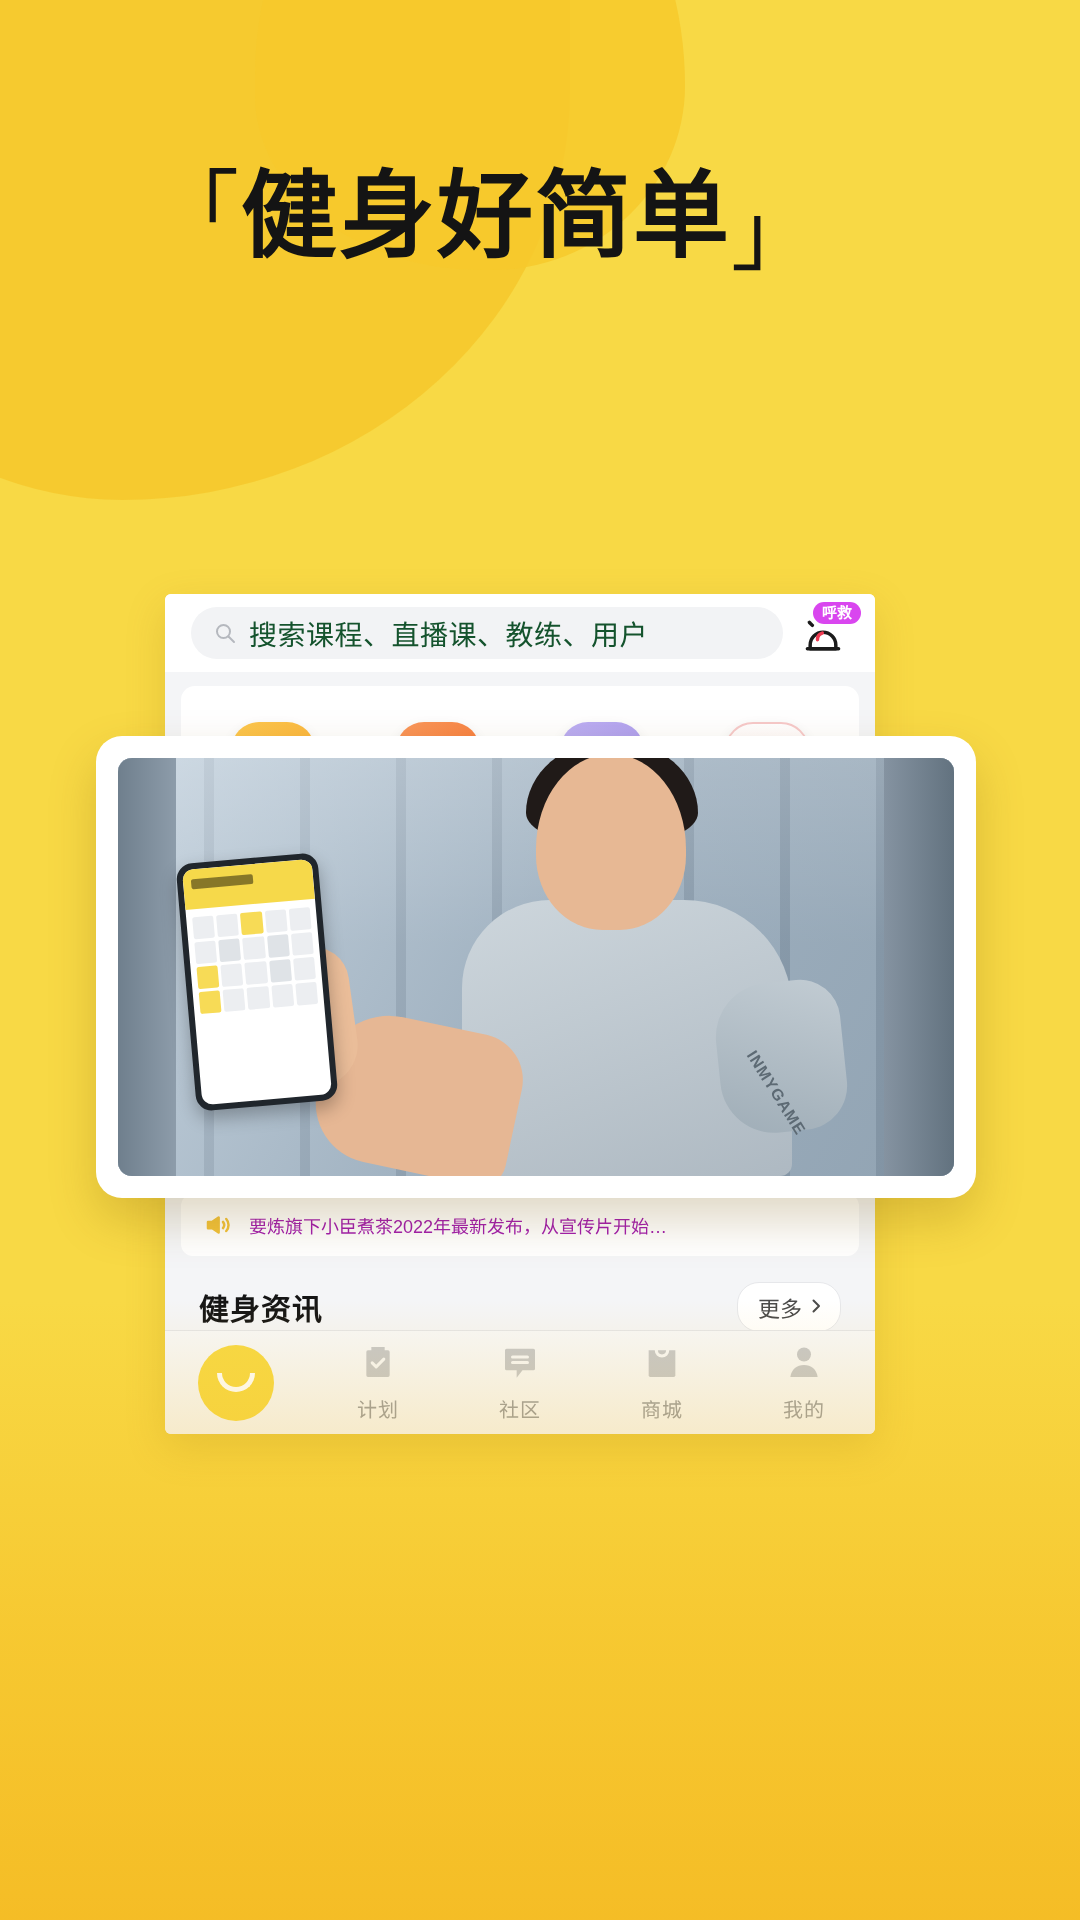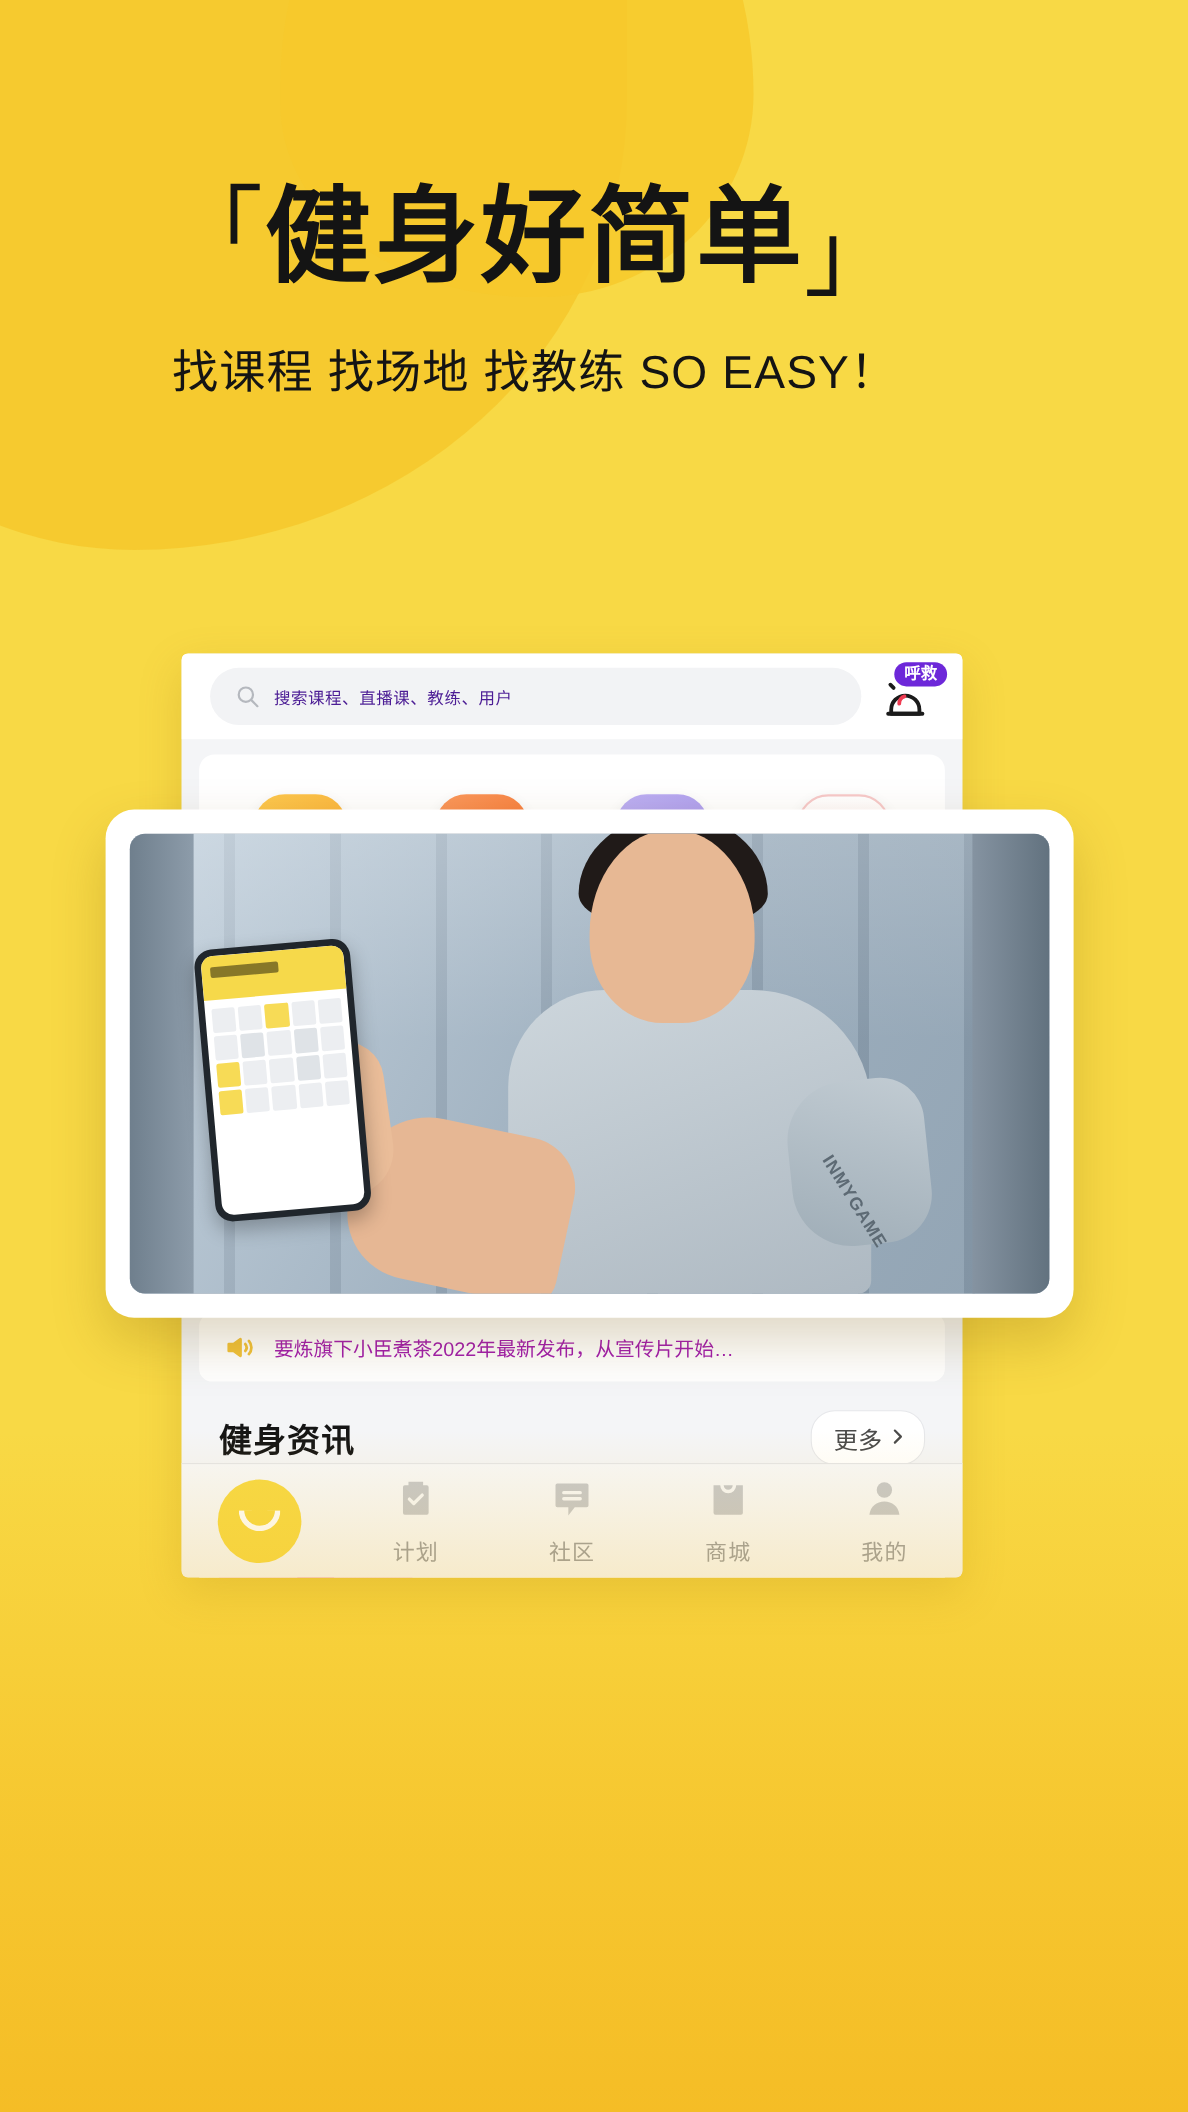--- a/index.html
+++ b/index.html
@@ -90,27 +90,27 @@
     flex: 1;
     height: 52px;
     background: #f2f3f5;
     border-radius: 26px;
     display: flex;
     align-items: center;
     padding: 0 22px;
     gap: 12px;
   }
   .search-icon { width: 24px; height: 24px; flex: none; color: #b5b8be; }
-  .search-ph { color: #4c1d95; font-size: 15px; letter-spacing: .5px; white-space: nowrap; }
+  .search-ph { color: #14532d; font-size: 28px; letter-spacing: .5px; white-space: nowrap; }
 
   .alarm-wrap { position: relative; width: 58px; height: 58px; flex: none; }
   .alarm-icon { position: absolute; left: 4px; top: 10px; width: 44px; height: 44px; color: #1b1b1b; }
   .alarm-badge {
     position: absolute; right: -6px; top: -2px;
-    background: #6d28d9; color: #fff;
+    background: #d946ef; color: #fff;
     font-size: 15px; font-weight: 700;
     padding: 3px 9px 4px; border-radius: 12px;
     line-height: 1; white-space: nowrap;
   }
 
   
   .quick-card {
     margin: 14px 16px 0;
     background: #fff;
     border-radius: 14px;
@@ -372,21 +372,20 @@
 
 <div class="stage">
 
   <div class="bg-blob-a"></div>
   <div class="bg-blob-b"></div>
 
   <div class="hero">
     <div class="hero-title">
       <span class="bracket">「</span><span>健身好简单</span><span class="bracket close">」</span>
     </div>
-    <div class="hero-sub">找课程 找场地 找教练 SO EASY！</div>
   </div>
 
   <div class="phone">
 
     <div class="phone-topbar">
       <div class="search-box">
         <span class="search-icon">
           <svg viewBox="0 0 24 24" fill="none" stroke="currentColor" stroke-width="2">
             <circle cx="10.5" cy="10.5" r="6.5"></circle>
             <line x1="15.5" y1="15.5" x2="21" y2="21" stroke-linecap="round"></line>

